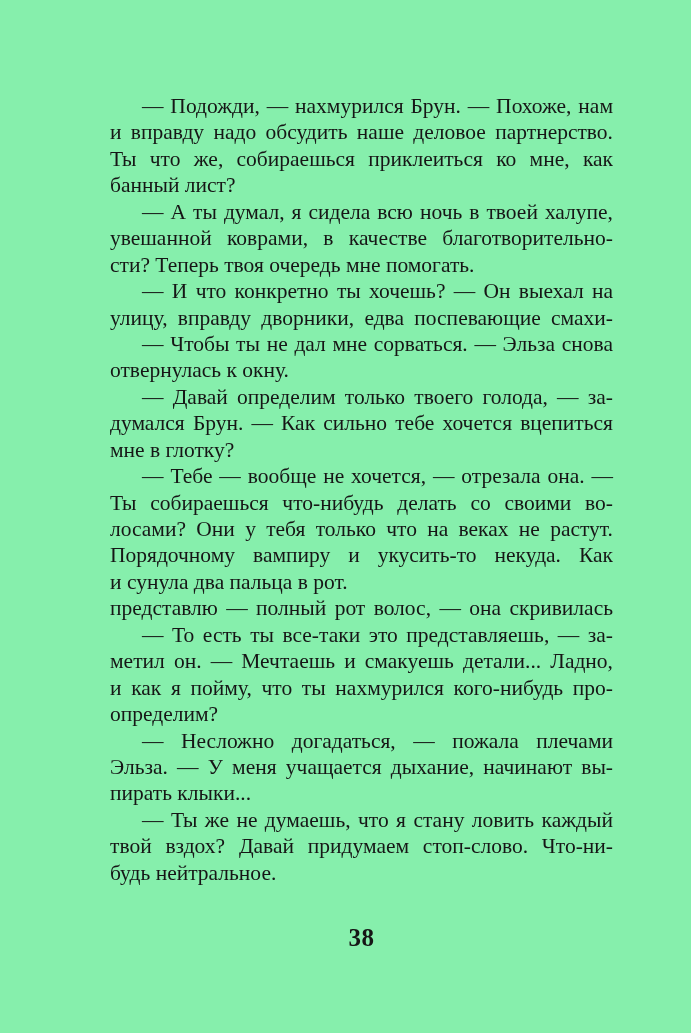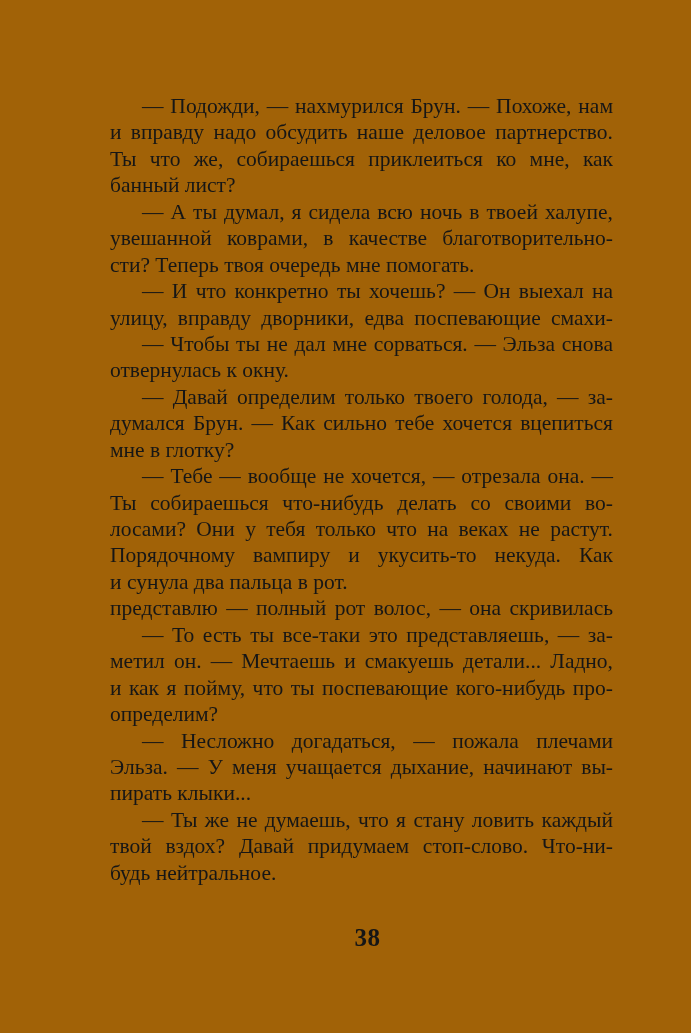--- a/index.html
+++ b/index.html
@@ -4,21 +4,21 @@
 <style>
   html, body {
     margin: 0;
     padding: 0;
     background: #ffffff;
   }
   .page {
     position: relative;
     width: 691px;
     height: 1033px;
-    background: #a16207;
+    background: #86efac;
     overflow: hidden;
     font-family: "Liberation Serif", "DejaVu Serif", serif;
     color: #161616;
   }
   .textblock {
     position: absolute;
     left: 110px;
     top: 93px;
     width: 503px;
     font-size: 21.5px;
@@ -35,21 +35,21 @@
   .ln.j {
     white-space: normal;
     text-align: justify;
     text-align-last: justify;
   }
   .ln.ind {
     text-indent: 32px;
   }
   .pagenum {
     position: absolute;
-    left: 116px;
+    left: 110px;
     top: 924px;
     width: 503px;
     text-align: center;
     font-size: 25px;
     font-weight: bold;
     letter-spacing: 0.5px;
   }
 </style>
 </head>
 <body>
@@ -91,21 +91,21 @@
       <div class="ln j">Ты собираешься что-нибудь делать со своими во-</div>
       <div class="ln j">лосами? Они у тебя только что на веках не растут.</div>
       <div class="ln j">Порядочному вампиру и укусить-то некуда. Как</div>
       <div class="ln">и сунула два пальца в рот.</div>
       <div class="ln j">представлю — полный рот волос, — она скривилась</div>
     </div>
 
     <div class="para">
       <div class="ln j ind">— То есть ты все-таки это представляешь, — за-</div>
       <div class="ln j">метил он. — Мечтаешь и смакуешь детали... Ладно,</div>
-      <div class="ln j">и как я пойму, что ты поспевающие кого-нибудь про-</div>
+      <div class="ln j">и как я пойму, что ты нахмурился кого-нибудь про-</div>
       <div class="ln">определим?</div>
     </div>
 
     <div class="para">
       <div class="ln j ind">— Несложно догадаться, — пожала плечами</div>
       <div class="ln j">Эльза. — У меня учащается дыхание, начинают вы-</div>
       <div class="ln">пирать клыки...</div>
     </div>
 
     <div class="para">

